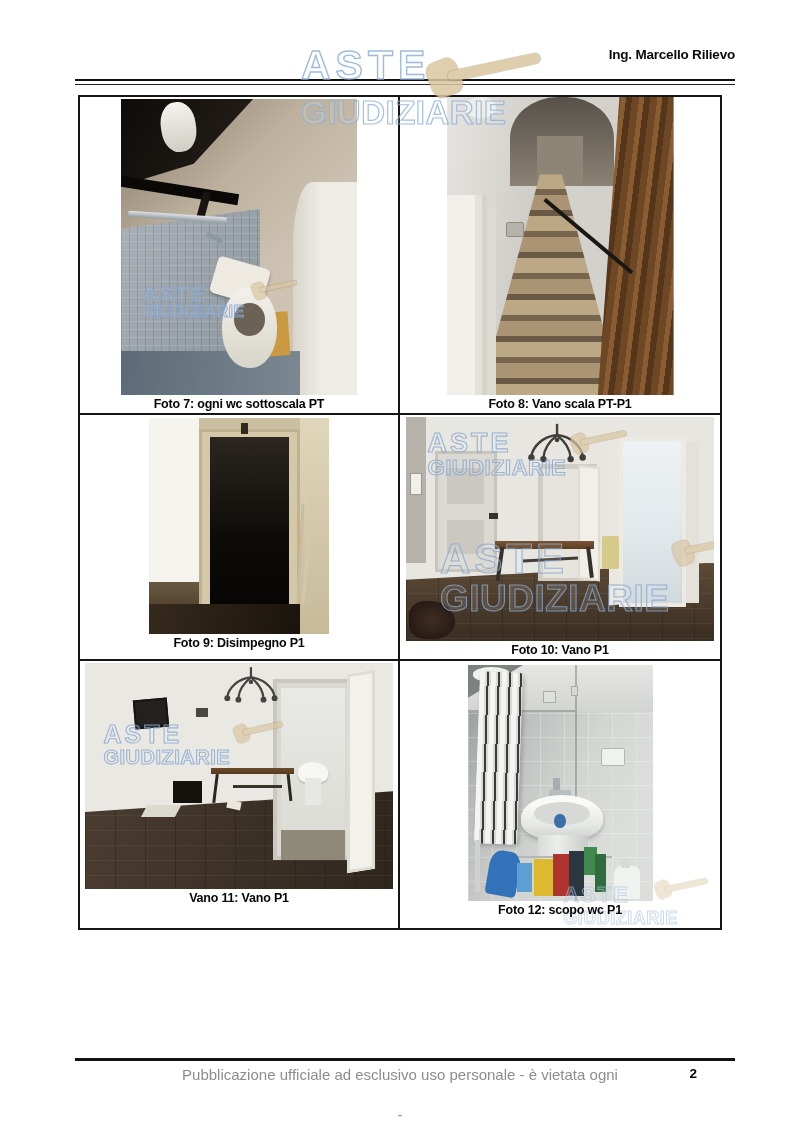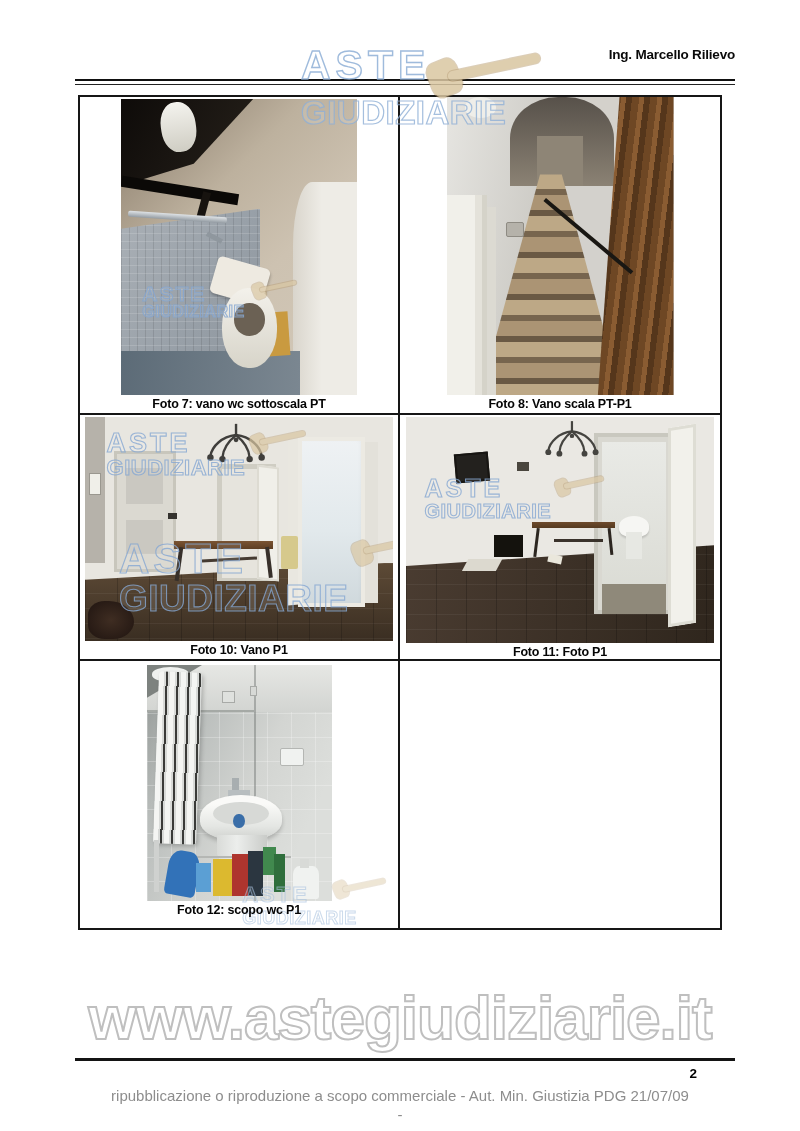--- a/index.html
+++ b/index.html
@@ -281,40 +281,54 @@
         <div class="p1-floor"></div>
         <div class="p1-ydet"></div>
         <div class="p1-tank"></div>
         <div class="p1-bowl"></div>
         <div class="p1-hole"></div>
         <div class="wm wm1">
           <span class="wa">ASTE<span class="gavel gavel-wm1"></span></span>
           <span class="wg">GIUDIZIARIE</span>
         </div>
       </div>
-      <div class="caption">Foto 7: vano wc sottoscala PT</div>
+      <div class="caption">Foto 7: ogni wc sottoscala PT</div>
     </div>
 
     <div class="cell">
       <div class="photo photo2">
         <div class="p2-lwall"></div>
         <div class="p2-lamp"></div>
         <div class="p2-rceil"></div>
         <div class="p2-vault"></div>
         <div class="p2-niche"></div>
         <div class="p2-stairs"></div>
         <div class="p2-wood"></div>
         <div class="p2-rail"></div>
         <div class="p2-frame"></div>
         <div class="p2-frame2"></div>
         <div class="p2-switch"></div>
       </div>
       <div class="caption">Foto 8: Vano scala PT-P1</div>
     </div>
 
+    <div class="cell">
+      <div class="photo photo3">
+        <div class="p3-lbright"></div>
+        <div class="p3-dlow"></div>
+        <div class="p3-frame"></div>
+        <div class="p3-dark"></div>
+        <div class="p3-floor"></div>
+        <div class="p3-rwall"></div>
+        <div class="p3-stick1"></div>
+        <div class="p3-stick2"></div>
+        <div class="p3-mark"></div>
+      </div>
+      <div class="caption">Foto 9: Disimpegno P1</div>
+    </div>
 
     <div class="cell">
       <div class="photo photo4">
         <div class="p4-floor"></div>
         <div class="p4-lstrip"></div>
         <div class="p4-intercom"></div>
         <div class="p4-ldoor"></div>
         <div class="p4-handle"></div>
         <div class="p4-cframe"></div>
         <div class="p4-cdoor"></div>
@@ -389,21 +403,21 @@
             <circle cx="50" cy="20" r="3"></circle>
               <circle cx="67" cy="44" r="4"></circle>
               <circle cx="82" cy="42" r="4"></circle>
             </g>
         </svg>
         <div class="wm wm5">
           <span class="wa">ASTE<span class="gavel gavel-wm5"></span></span>
           <span class="wg">GIUDIZIARIE</span>
         </div>
       </div>
-      <div class="caption">Foto 11: Foto P1</div>
+      <div class="caption">Vano 11: Vano P1</div>
     </div>
 
     <div class="cell">
       <div class="photo photo6">
         <div class="p6-topwall"></div>
         <div class="p6-corner"></div>
         <div class="p6-tileedge"></div>
         <div class="p6-cornerline"></div>
         <div class="p6-radcap"></div>
         <div class="p6-rad"></div>
@@ -430,20 +444,19 @@
       </div>
       <div class="wm12">
         <span class="wa">ASTE<span class="gavel gavel-12"></span></span>
         <span class="wg">GIUDIZIARIE</span>
       </div>
       <div class="caption">Foto 12: scopo wc P1</div>
     </div>
 
   </div>
 
-  <div class="url-wm">www.astegiudiziarie.it</div>
 
   <div class="footer-rule"></div>
   <div class="footer-page">2</div>
-  <div class="notice notice-2">ripubblicazione o riproduzione a scopo commerciale - Aut. Min. Giustizia PDG 21/07/09</div>
+  <div class="notice notice-1">Pubblicazione ufficiale ad esclusivo uso personale - è vietata ogni</div>
   <div class="notice notice-3">-</div>
 
 </div>
 
 </body></html>

